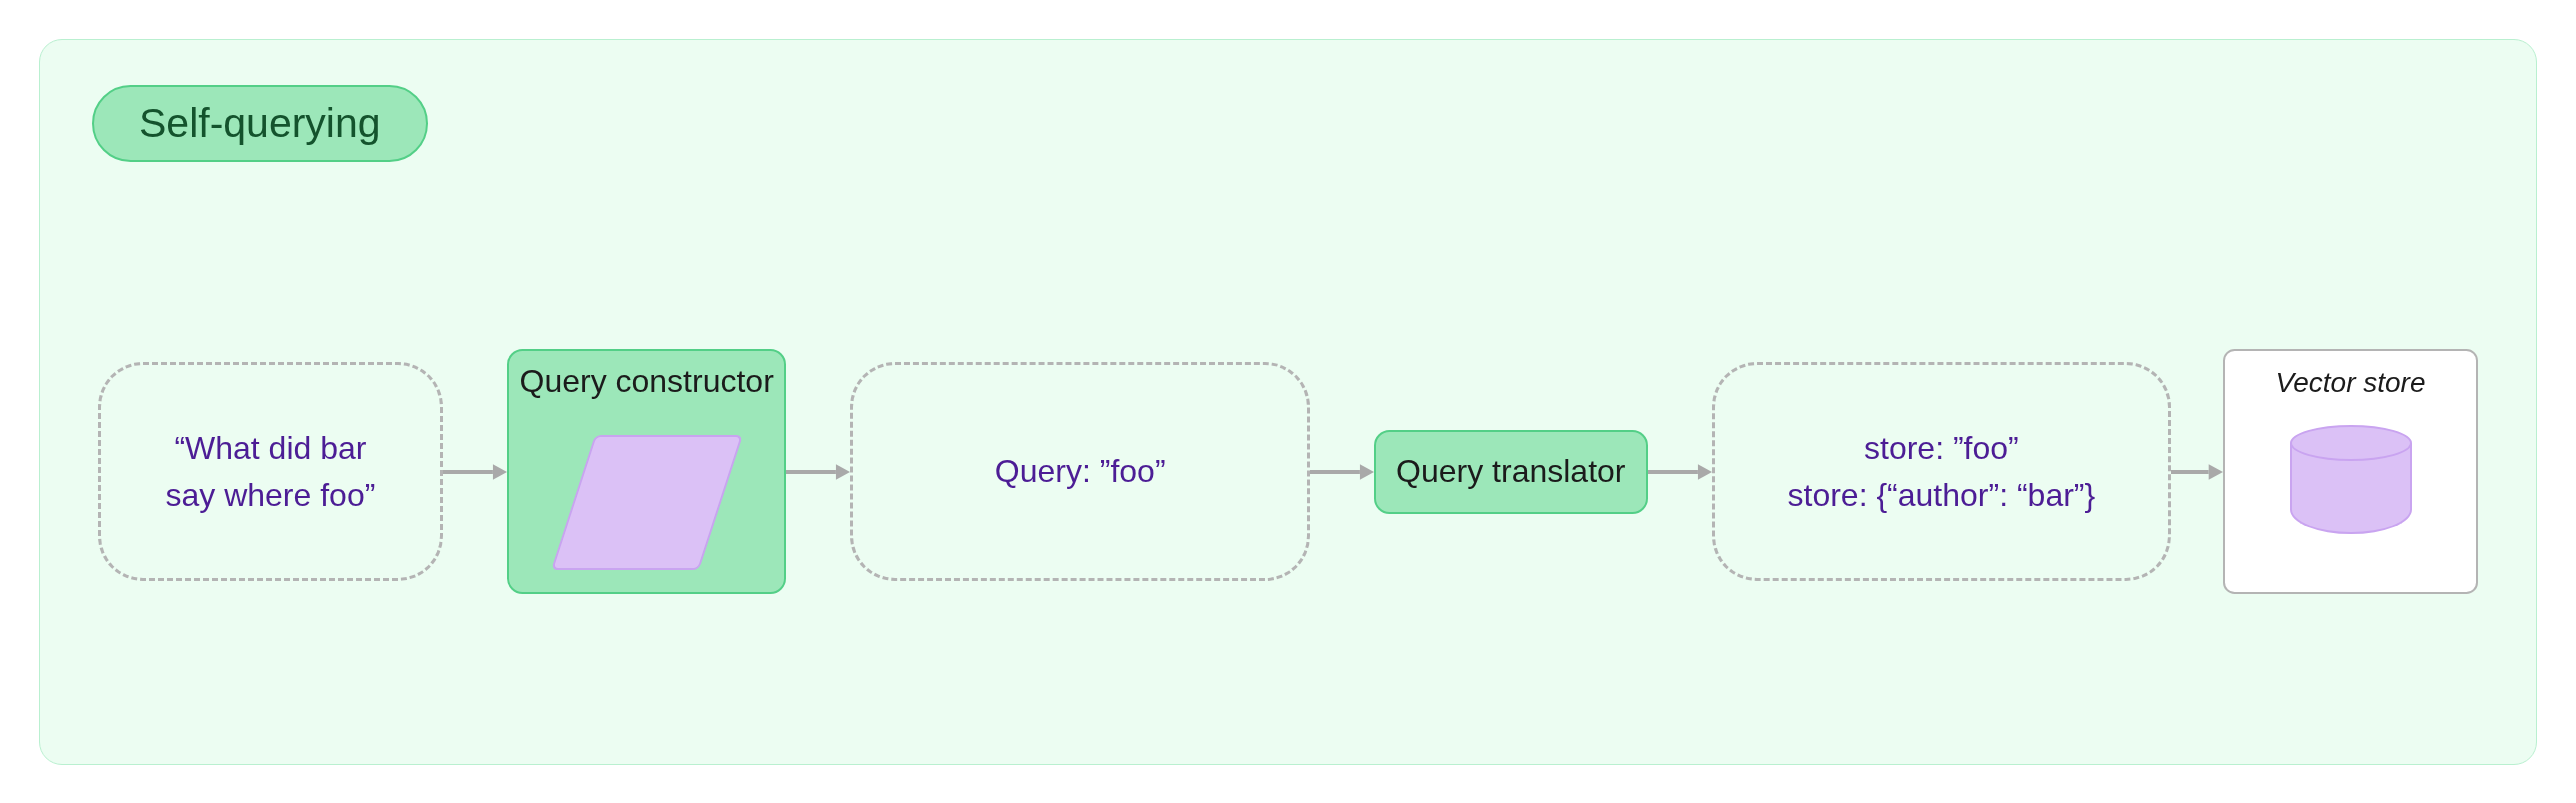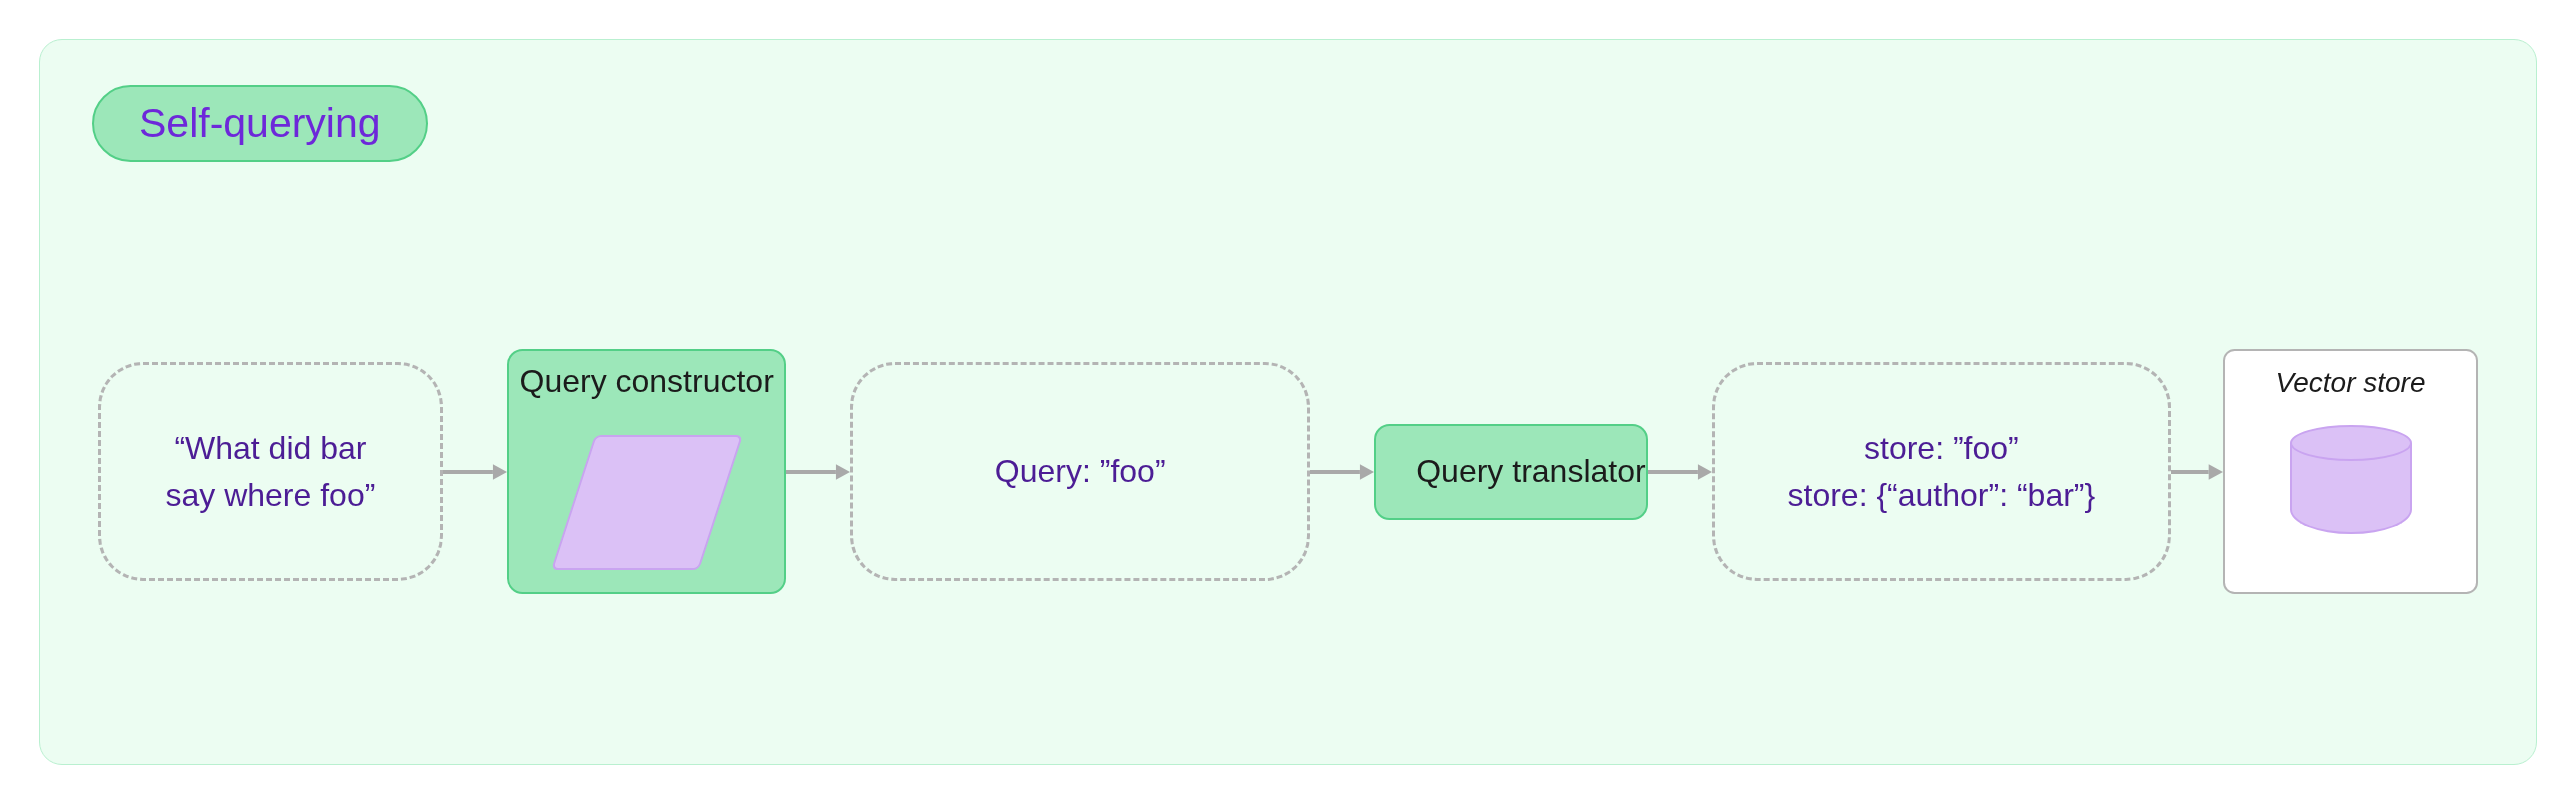--- a/index.html
+++ b/index.html
@@ -19,21 +19,21 @@
     padding: 45px 52px;
   }
   .title-pill {
     display: inline-block;
     background: #9ce7b9;
     border: 2.6px solid #53cf87;
     border-radius: 643px;
     padding: 13px 45px;
     font-size: 41px;
     font-weight: 500;
-    color: #6d28d9;
+    color: #14532d;
   }
   .flow {
     position: absolute;
     left: 58px;
     right: 58px;
     top: 309px;
     display: flex;
     align-items: center;
     justify-content: space-between;
   }
@@ -66,23 +66,22 @@
     color: #1b1b1b;
     position: relative;
   }
   .node-green.constructor {
     width: 283px;
     height: 245px;
     padding-top: 11.6px;
   }
   .node-green.translator {
     width: 277px;
-    height: 96px;
+    height: 84px;
     justify-content: center;
-    align-items: flex-end;
   }
   .parallelogram {
     position: absolute;
     bottom: 22px;
     width: 148px;
     height: 135px;
     background: #dbc1f6;
     border: 2.6px solid #c9a4f0;
     transform: skewX(-18deg);
     border-radius: 6.4px;

